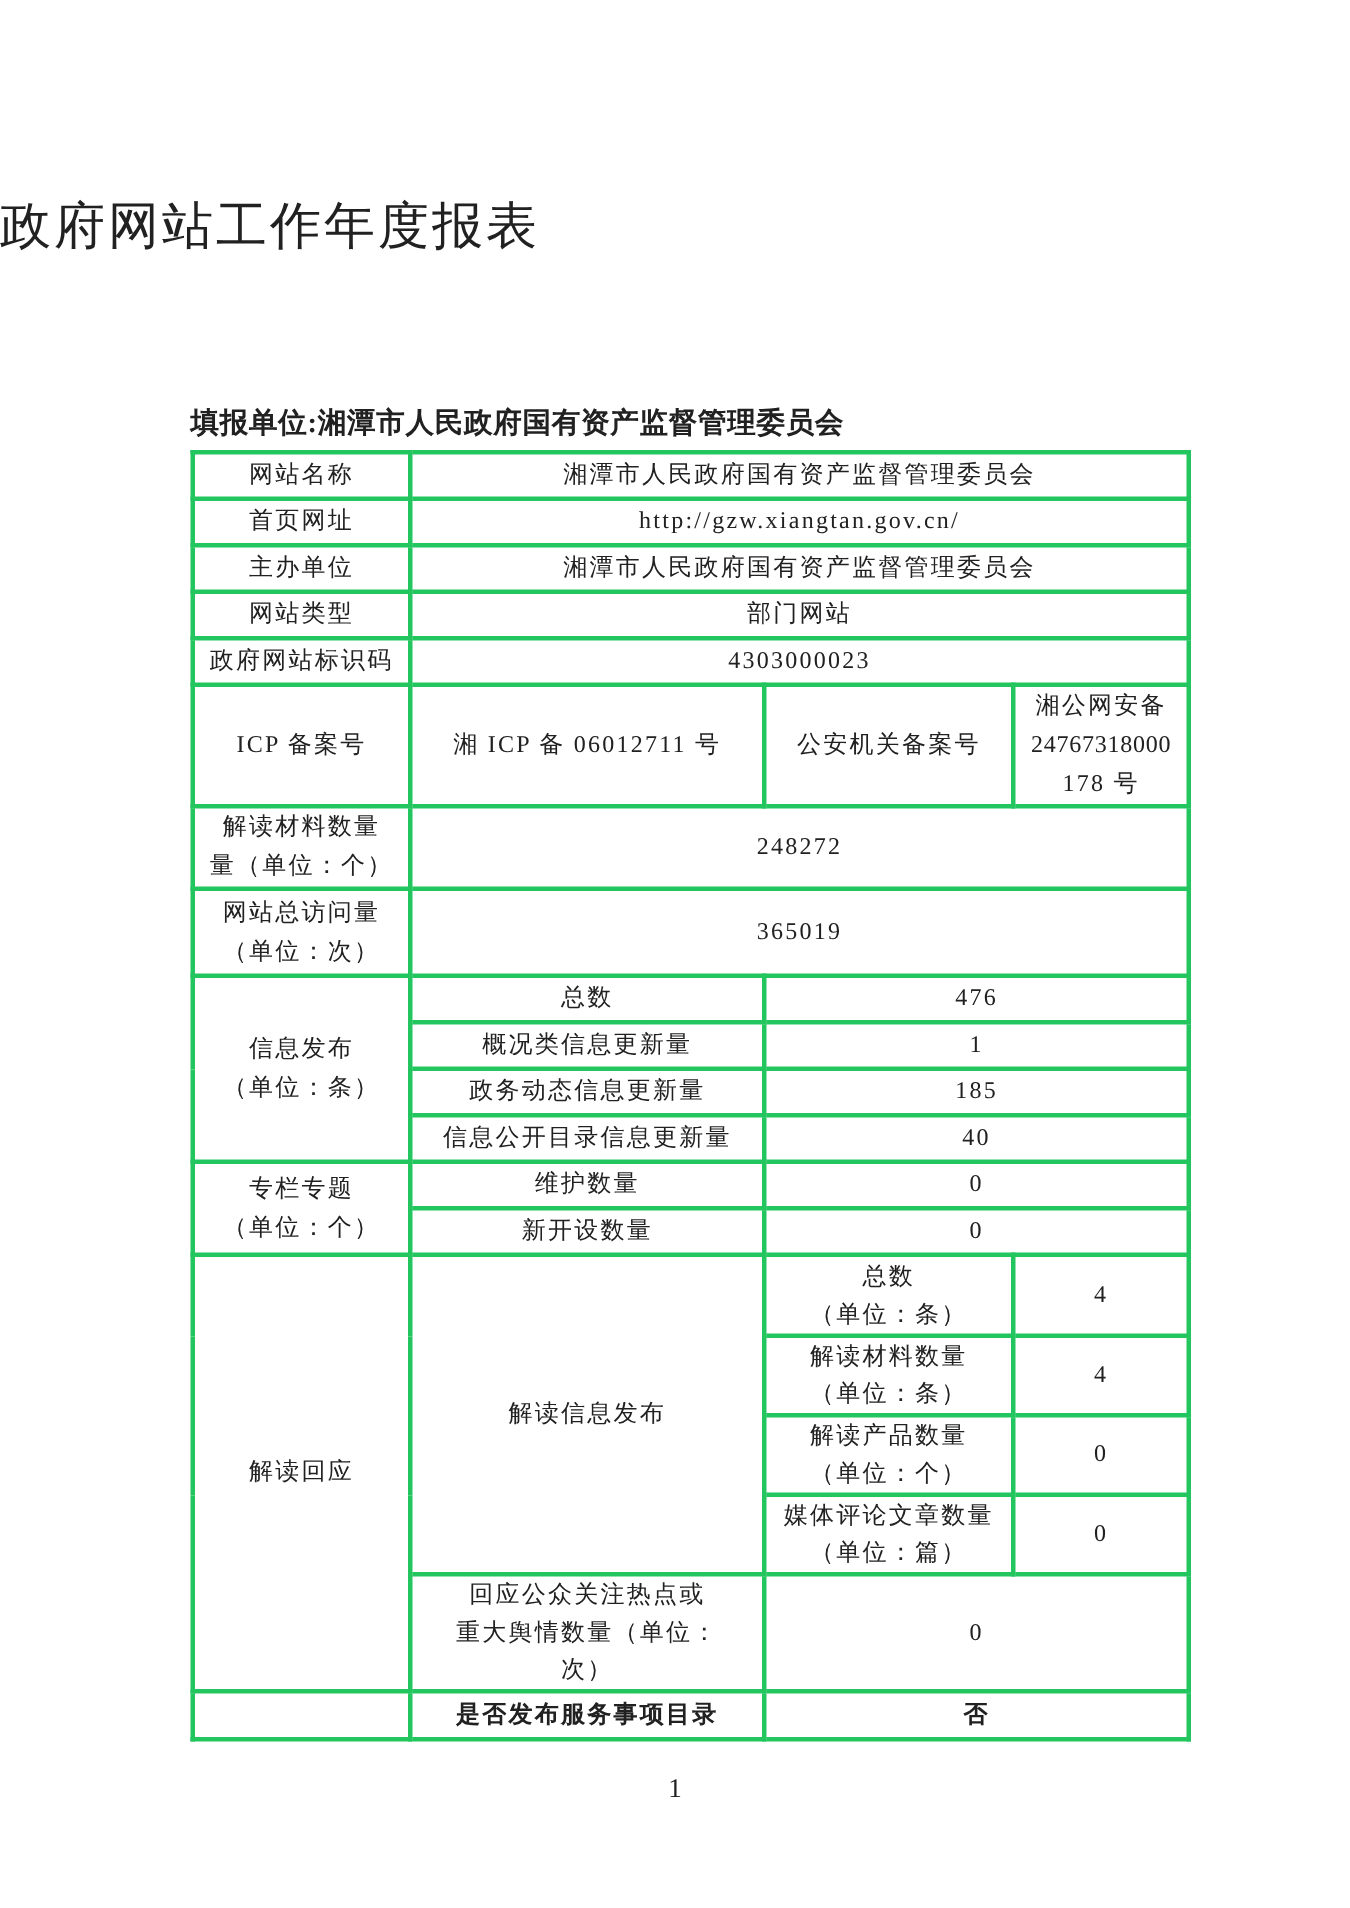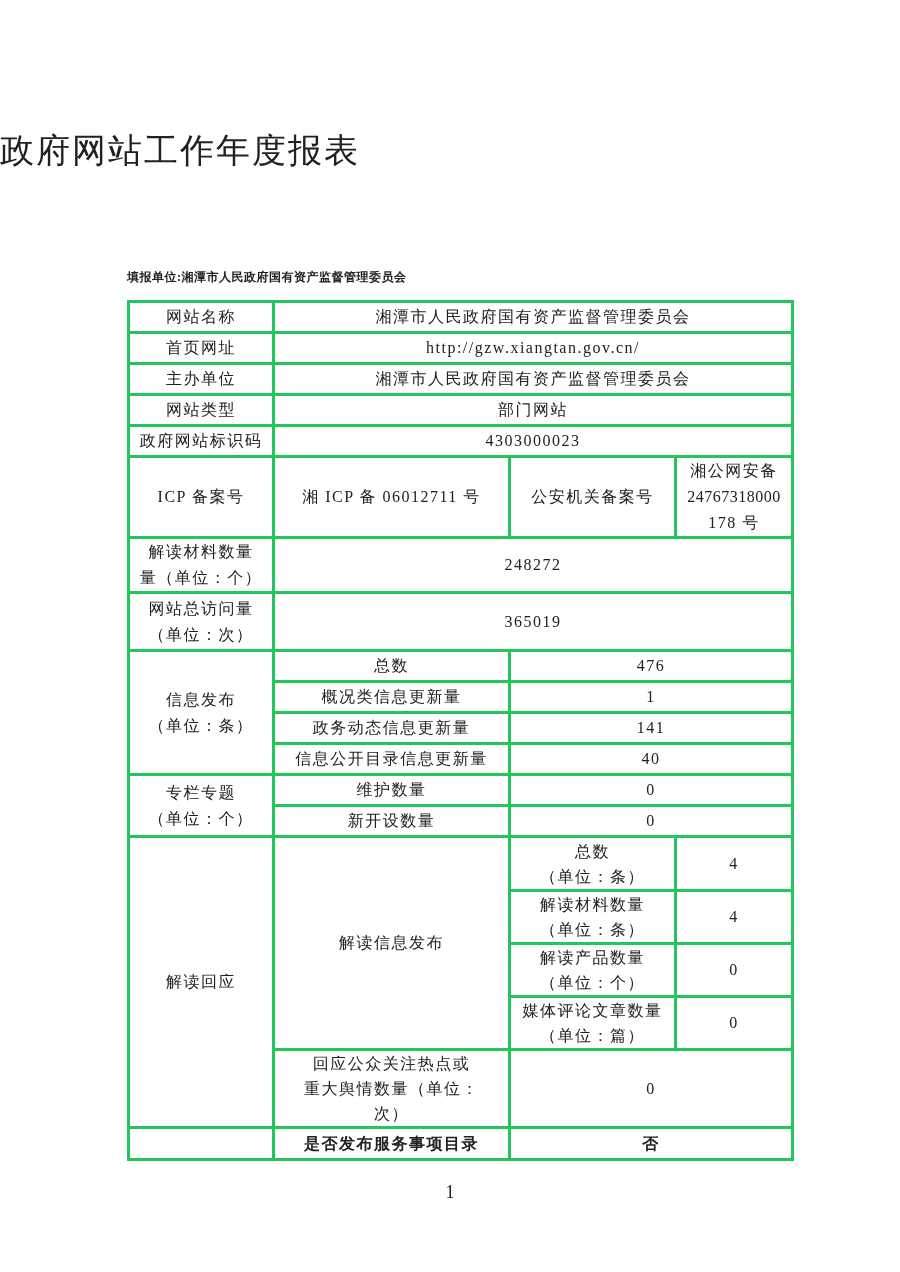--- a/index.html
+++ b/index.html
@@ -29,21 +29,21 @@
     left: 0;
     width: 100%;
     text-align: center;
     font-size: 20px;
     letter-spacing: 1px;
   }
   .filing-unit {
     position: absolute;
     top: 269px;
     left: 127px;
-    font-size: 12px;
+    font-size: 19px;
     font-weight: bold;
     letter-spacing: 0.5px;
   }
   table.report {
     position: absolute;
     top: 300px;
     left: 127px;
     width: 664px;
     border-collapse: collapse;
     table-layout: fixed;
@@ -147,21 +147,21 @@
         </td>
         <td>总数</td>
         <td colspan="2" class="num">476</td>
       </tr>
       <tr class="r31">
         <td>概况类信息更新量</td>
         <td colspan="2" class="num">1</td>
       </tr>
       <tr class="r31">
         <td>政务动态信息更新量</td>
-        <td colspan="2" class="num">141</td>
+        <td colspan="2" class="num">185</td>
       </tr>
       <tr class="r31">
         <td>信息公开目录信息更新量</td>
         <td colspan="2" class="num">40</td>
       </tr>
       <tr class="r31">
         <td rowspan="2">
           <div class="ln">专栏专题</div>
           <div class="ln">（单位：个）</div>
         </td>

